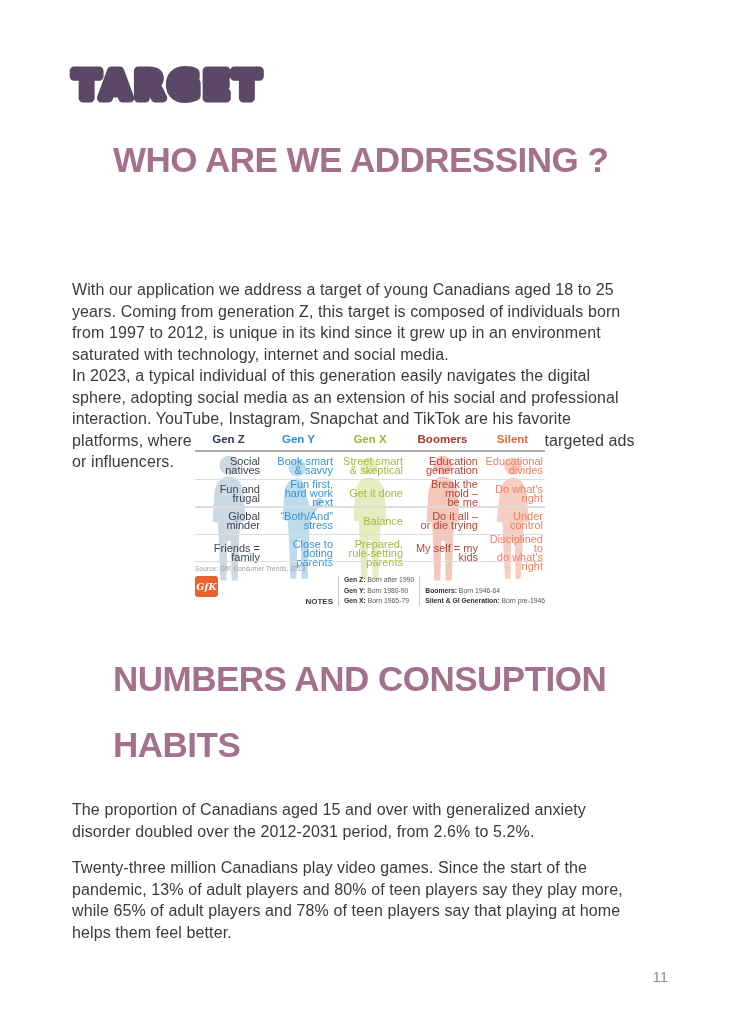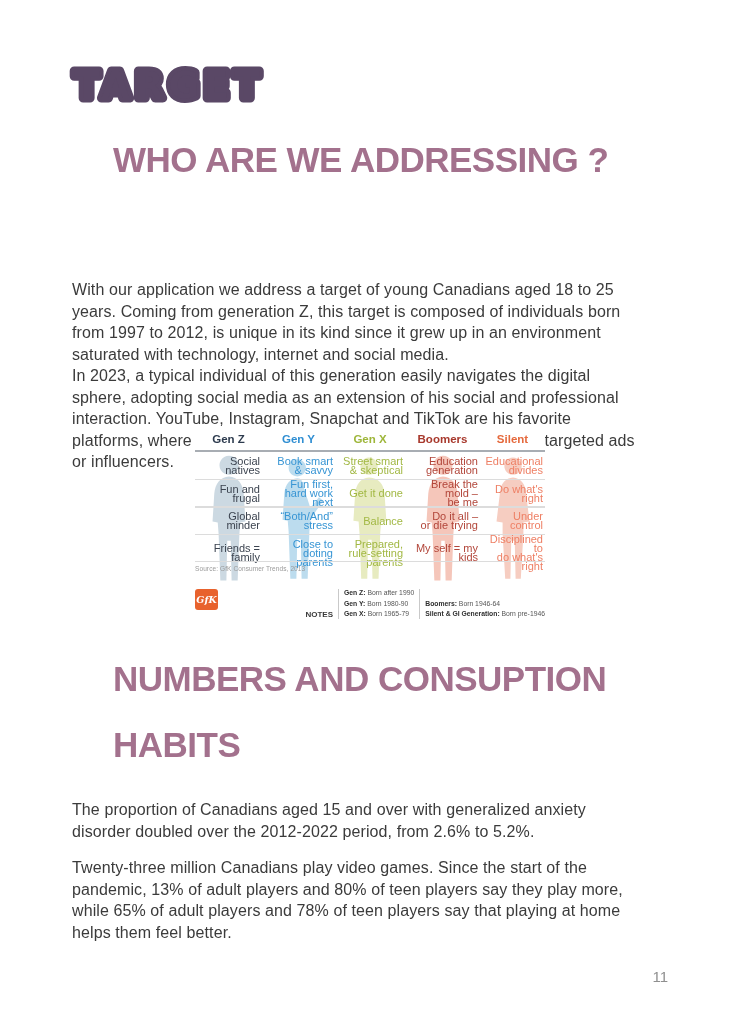--- a/index.html
+++ b/index.html
@@ -63,21 +63,21 @@
   .c0h { color: #2d3b4e; } .c0 { color: #3c4450; }
   .c1h { color: #2f8ed2; } .c1 { color: #3795d4; }
   .c2h { color: #9eb63a; } .c2 { color: #a2b844; }
   .c3h { color: #a8392d; text-align: center; } .c3 { color: #b2463a; }
   .c4h { color: #e5693c; } .c4 { color: #ee7f64; }
 
   .src {
     position: relative; z-index: 1; margin-top: 3px;
     font-size: 6.5px; color: #9a9a9a; letter-spacing: 0.1px;
   }
-  .figfoot { position: relative; z-index: 1; display: flex; margin-top: 17px; }
+  .figfoot { position: relative; z-index: 1; display: flex; margin-top: 4px; }
   .gfk {
     width: 23px; height: 21px; background: #e8622d; border-radius: 3px;
     color: #ffffff; font-size: 9.5px; font-weight: 700;
     display: flex; align-items: center; justify-content: center;
     font-family: "DejaVu Serif", serif; font-style: italic;
   }
   .notes { display: flex; margin-left: auto; gap: 5px; align-items: flex-end; }
   .notes-label { font-size: 8px; font-weight: 800; color: #3a3a3a; padding-top: 1px; }
   .vdiv { width: 1px; background: #c9c9c9; align-self: stretch; }
   .note-col { display: flex; flex-direction: column; gap: 2px; }
@@ -204,20 +204,20 @@
           <div class="note-line"><b>Boomers:</b><span> Born 1946-64</span></div>
           <div class="note-line"><b>Silent &amp; GI Generation:</b><span> Born pre-1946</span></div>
         </div>
       </div>
     </div>
   </div>
 
   <div class="h2">NUMBERS AND CONSUPTION
 HABITS</div>
   <div class="para p2">The proportion of Canadians aged 15 and over with generalized anxiety
-disorder doubled over the 2012-2022 period, from 2.6% to 5.2%.</div>
+disorder doubled over the 2012-2031 period, from 2.6% to 5.2%.</div>
   <div class="para p3">Twenty-three million Canadians play video games. Since the start of the
 pandemic, 13% of adult players and 80% of teen players say they play more,
 while 65% of adult players and 78% of teen players say that playing at home
 helps them feel better.</div>
 
   <div class="pageno">11</div>
 </div>
 
 </body></html>

